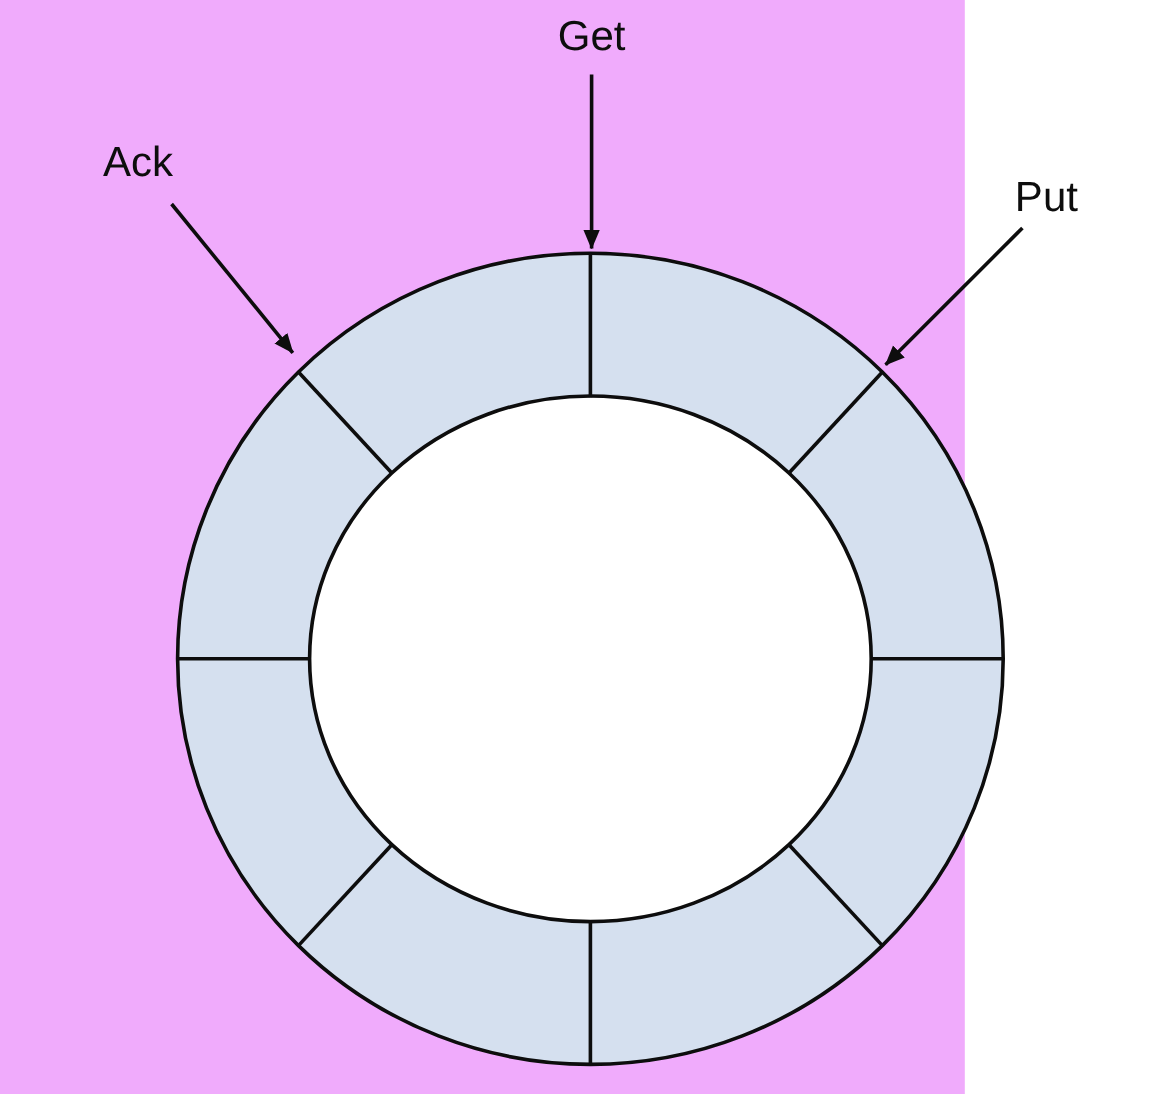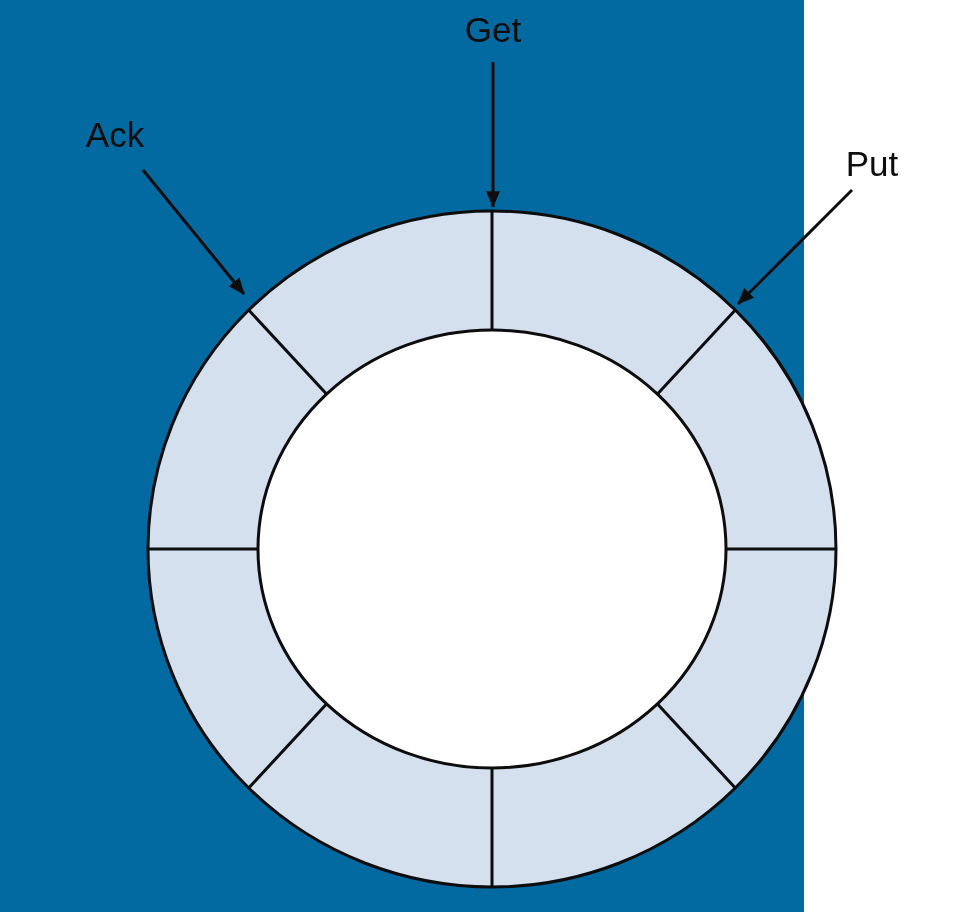--- a/index.html
+++ b/index.html
@@ -8,21 +8,21 @@
     background: #ffffff;
     width: 976px;
     height: 912px;
     overflow: hidden;
     font-family: "Liberation Sans", sans-serif;
   }
   .stage {
     position: relative;
     width: 804px;
     height: 912px;
-    background: #0369a1;
+    background: #f0abfc;
   }
   svg { display: block; }
   .pointer-label {
     font-family: "Liberation Sans", sans-serif;
     font-size: 35px;
     fill: #0d0d0d;
   }
 </style>
 </head>
 <body>

